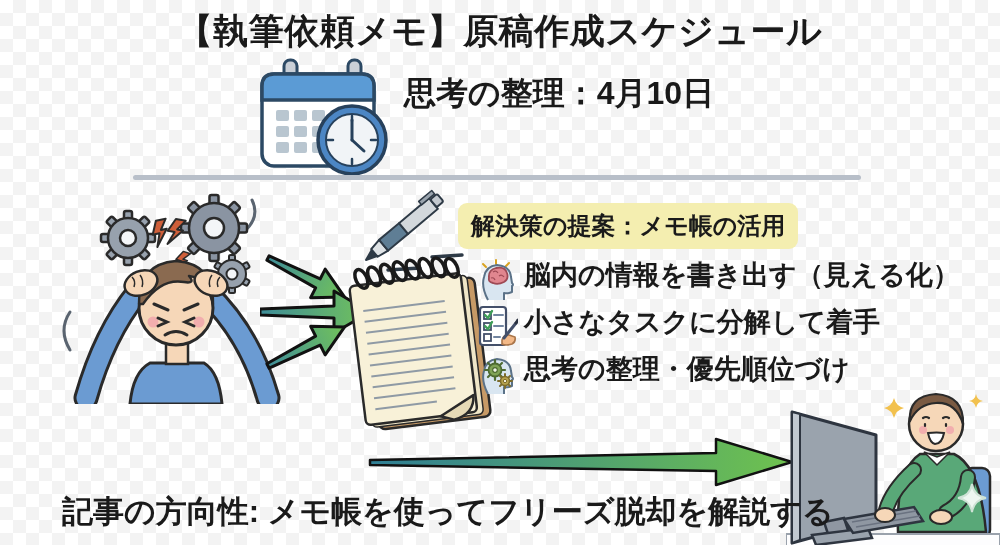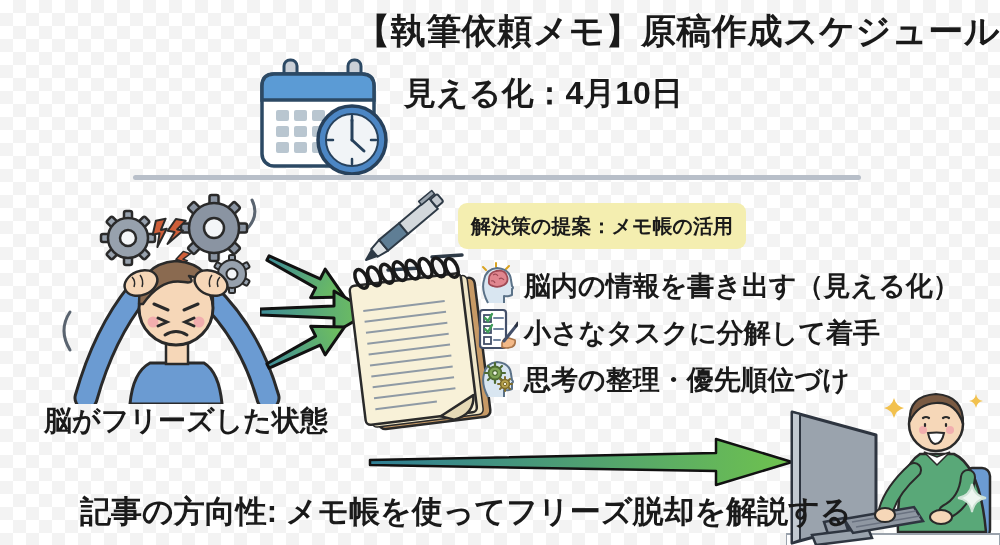--- a/index.html
+++ b/index.html
@@ -12,38 +12,38 @@
     color:#1a1a1a;
     background-color:#ffffff;
     background-image:
       linear-gradient(45deg,#f3f3f3 25%,transparent 25%,transparent 75%,#f3f3f3 75%),
       linear-gradient(45deg,#f3f3f3 25%,transparent 25%,transparent 75%,#f3f3f3 75%);
     background-size:26px 26px;
     background-position:0 0,13px 13px;
   }
   .abs{position:absolute;}
   #title{
-    left:0;right:0;top:8px;text-align:right;
+    left:0;right:0;top:8px;text-align:center;
     font-size:35px;letter-spacing:0.5px;
   }
   #deadline{left:404px;top:72px;font-size:32px;}
   #client{left:404px;top:122px;font-size:32px;}
   #divider{left:133px;top:175px;width:728px;height:5px;background:#b8bfc9;border-radius:3px;}
   #problem-caption{left:44px;top:402px;font-size:28px;}
   #solution-heading{
     left:458px;top:203px;
-    font-size:20px;line-height:46px;
+    font-size:24px;line-height:46px;
     padding:0 13px;border-radius:9px;
     background:#f4eeb0;white-space:nowrap;
   }
   #bullets{left:476px;top:257px;}
-  .bullet-row{display:flex;align-items:flex-end;height:47px;}
+  .bullet-row{display:flex;align-items:flex-start;height:47px;}
   .bullet-row svg{flex:0 0 auto;margin-right:6px;}
   .bullet-text{font-size:27px;white-space:nowrap;}
-  #footer-text{left:80px;top:491px;font-size:31px;white-space:nowrap;z-index:5;}
+  #footer-text{left:62px;top:491px;font-size:31px;white-space:nowrap;z-index:5;}
   svg{display:block;}
 </style>
 </head>
 <body>
 
 <div id="canvas">
 
   <div id="title" class="abs">【執筆依頼メモ】原稿作成スケジュール</div>
 
   <svg class="abs" style="left:256px;top:58px" width="140" height="120" viewBox="0 0 140 120">
@@ -68,21 +68,21 @@
     <g stroke="#27415c" stroke-width="2.5" stroke-linecap="round">
       <path d="M96,58 L96,63"></path>
         <path d="M120,82 L115,82"></path>
         <path d="M96,106 L96,101"></path>
         <path d="M72,82 L77,82"></path>
       <path d="M96,82 L96,62" stroke-width="3"></path>
         <path d="M96,82 L108,93" stroke-width="3"></path>
     </g>
   </svg>
 
-  <div id="deadline" class="abs">見える化：4月10日</div>
+  <div id="deadline" class="abs">思考の整理：4月10日</div>
 
   <div id="divider" class="abs"></div>
 
   <svg class="abs" style="left:46px;top:192px" width="265" height="212" viewBox="0 0 265 212">
     <g stroke="#5a6470" stroke-width="3" fill="none" stroke-linecap="round">
       <path d="M24,120 Q12,138 24,158"></path>
       <path d="M200,38 Q214,24 206,8"></path>
     </g>
 
     <g>
@@ -161,21 +161,20 @@
       <ellipse cx="165" cy="91" rx="17" ry="12" transform="rotate(22 165 91)"></ellipse>
     </g>
     <g stroke="#2a2a2a" stroke-width="1.5" fill="none">
       <path d="M86,85 Q90,89 88,95"></path>
         <path d="M94,83 Q98,88 96,95"></path>
       <path d="M174,85 Q170,89 172,95"></path>
         <path d="M166,83 Q162,88 164,95"></path>
     </g>
   </svg>
 
-  <div id="problem-caption" class="abs">脳がフリーズした状態</div>
 
   <svg class="abs" style="left:260px;top:236px" width="112" height="152" viewBox="0 0 112 152">
     <defs>
       <linearGradient id="g1" x1="0" y1="0" x2="1" y2="0">
         <stop offset="0" stop-color="#3e8d99"></stop>
           <stop offset="1" stop-color="#72c25a"></stop>
       </linearGradient>
     </defs>
     <g fill="url(#g1)" stroke="#111111" stroke-width="3" stroke-linejoin="round">
       <polygon transform="translate(8,22) rotate(27)" points="0,-2.5 56,-5 56,-16 86,0 56,16 56,5 0,2.5"></polygon>

